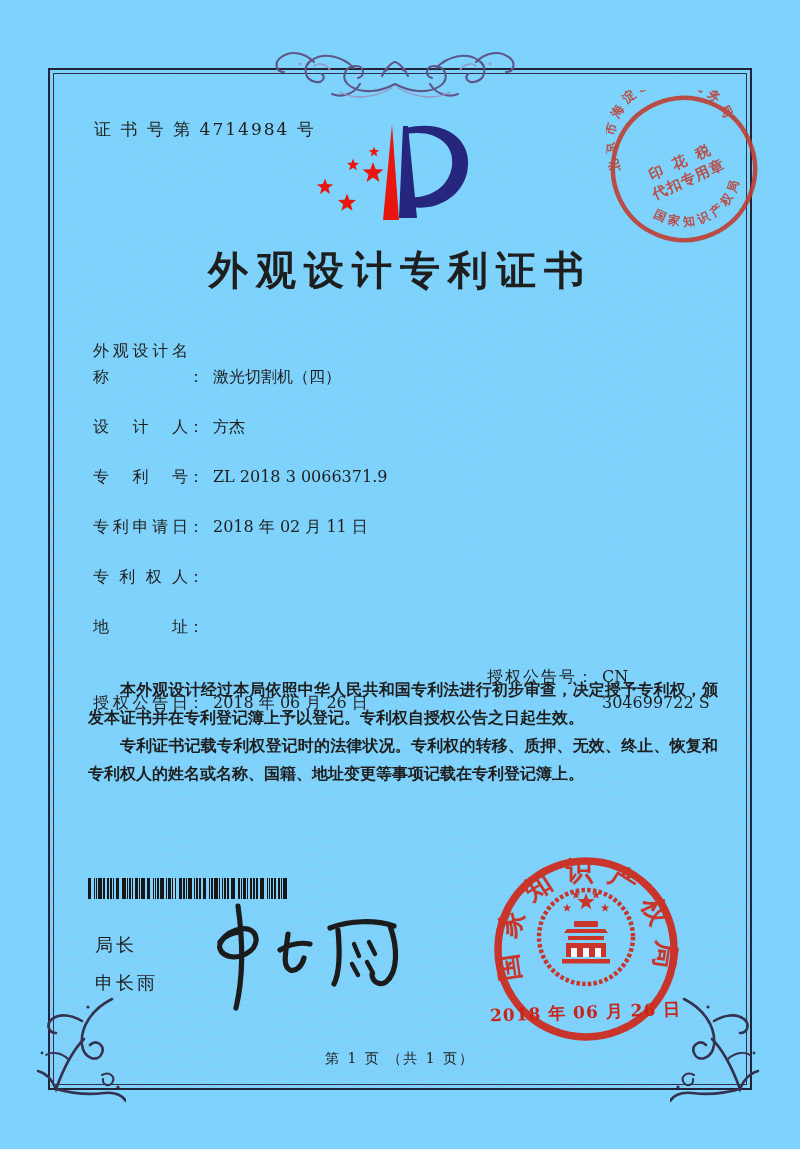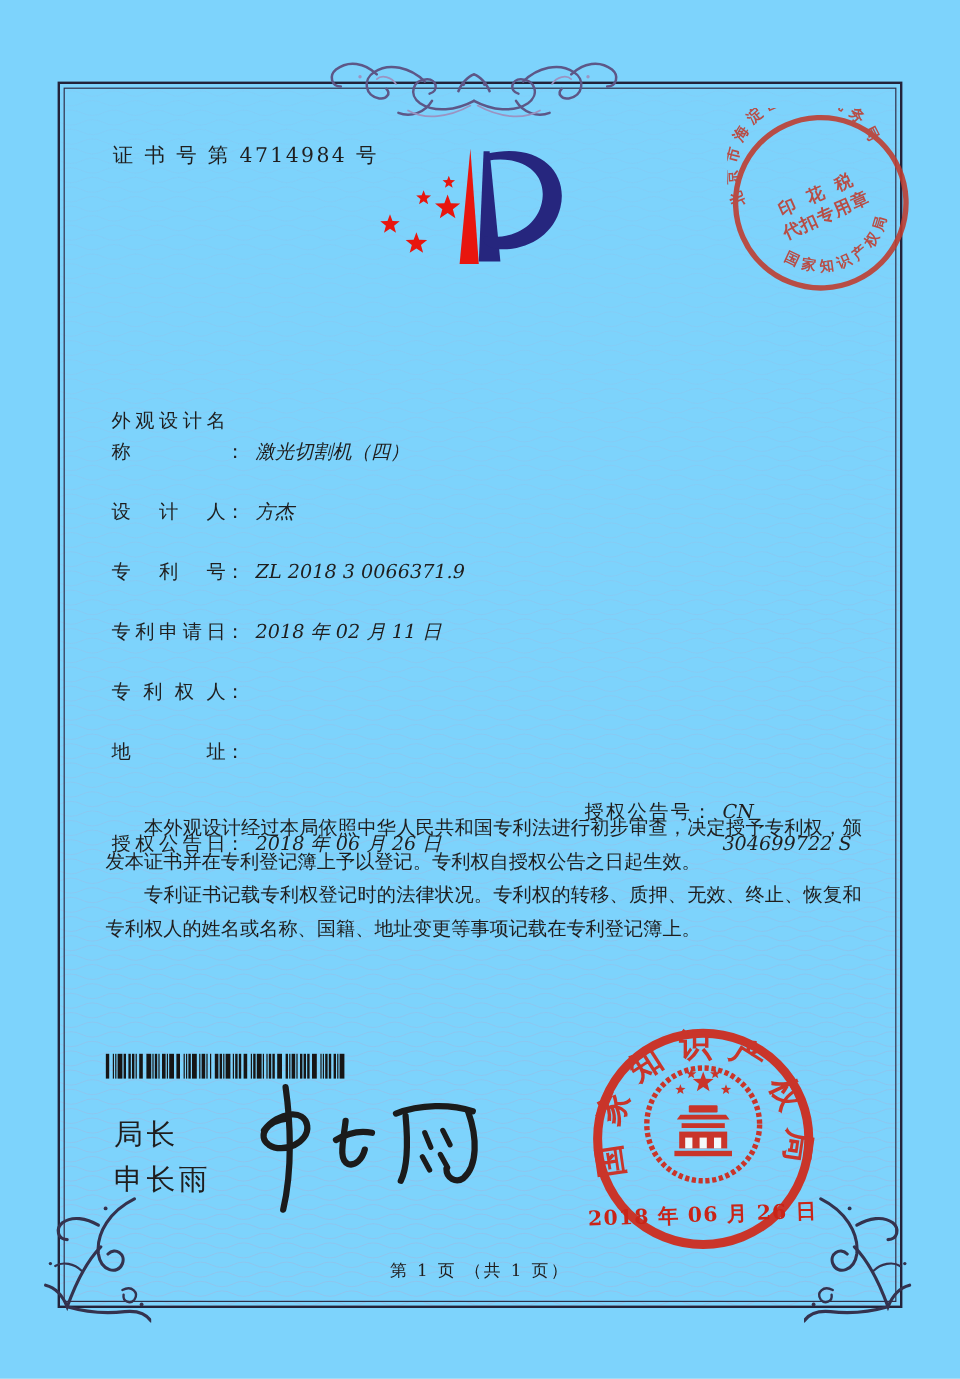--- a/index.html
+++ b/index.html
@@ -12,31 +12,31 @@
     border:2px solid #23233a;box-sizing:border-box;z-index:1;}
   .frame::after{content:"";position:absolute;inset:3px;border:1px solid #30304a;}
   .waves{position:absolute;left:50px;top:70px;z-index:0;}
   .cert-no{position:absolute;left:94px;top:118px;font-size:17px;letter-spacing:2px;z-index:2;}
   .title{position:absolute;left:0;right:0;top:243px;text-align:center;
     font-size:40px;font-weight:700;letter-spacing:8px;z-index:2;}
   .fields{position:absolute;left:93px;top:338px;width:628px;font-size:16px;z-index:2;}
   .frow{margin-bottom:24px;line-height:26px;display:flex;align-items:flex-end;}
   .lbl{display:inline-block;width:95px;text-align:justify;text-align-last:justify;flex:0 0 auto;}
   .colon{flex:0 0 auto;}
-  .val{display:inline-block;margin-left:9px;max-width:505px;font-style:italic;}
+  .val{display:inline-block;margin-left:9px;max-width:505px;}
   .val.first{min-width:238px;}
   .f2{display:flex;margin-left:36px;}
   .f2 .lbl{width:auto;letter-spacing:2px;}
   .body-text{position:absolute;left:88px;top:676px;width:630px;font-size:16px;
     line-height:28px;z-index:2;}
-  .body-text p{margin:0;text-indent:2em;text-align:justify;}
+  .body-text p{margin:0;text-indent:2em;text-align:justify;font-weight:bold;}
   .bc{position:absolute;left:88px;top:878px;width:218px;height:21px;display:flex;
     overflow:hidden;z-index:2;}
   .bc i{display:block;height:100%;background:#161616;flex:0 0 auto;}
-  .signer{position:absolute;left:95px;top:926px;font-size:24px;letter-spacing:3px;z-index:2;line-height:38px;}
+  .signer{position:absolute;left:95px;top:926px;font-size:18px;letter-spacing:3px;z-index:2;line-height:38px;}
   .sig-svg{position:absolute;left:192px;top:900px;z-index:3;}
   .seal-svg{position:absolute;left:478px;top:845px;z-index:3;opacity:.93;}
   .seal-date{position:absolute;left:490px;top:1001px;z-index:4;color:#c92417;
     font-size:17px;font-weight:700;letter-spacing:1px;transform:rotate(-2deg);
     font-family:"DejaVu Serif","Liberation Serif",serif;}
   .stamp-svg{position:absolute;left:606px;top:90px;z-index:3;opacity:.88;}
   .logo-svg{position:absolute;left:300px;top:110px;z-index:2;}
   .orn-svg{position:absolute;left:270px;top:34px;z-index:2;}
   .corner{position:absolute;z-index:2;}
   .corner.left{left:26px;top:993px;}
@@ -222,20 +222,21 @@
         <textPath href="#stampTop" startOffset="50%" text-anchor="middle">北京市海淀区地方税务局</textPath>
       </text>
       <text font-size="12" letter-spacing="4" font-weight="bold">
         <textPath href="#stampBot" startOffset="50%" text-anchor="middle">国家知识产权局</textPath>
       </text>
       <text x="78" y="76" text-anchor="middle" font-size="14.5" font-weight="bold" letter-spacing="3">印 花 税</text>
       <text x="78" y="95" text-anchor="middle" font-size="14.5" font-weight="bold" letter-spacing="1">代扣专用章</text>
     </g>
   </svg>
 
+  <div class="title">外观设计专利证书</div>
 
   <div class="fields">
     <div class="frow">
       <span class="lbl">外观设计名称</span>
         <span class="colon">：</span>
       <span class="val">激光切割机（四）</span>
     </div>
     <div class="frow">
       <span class="lbl">设计人</span>
         <span class="colon">：</span>

